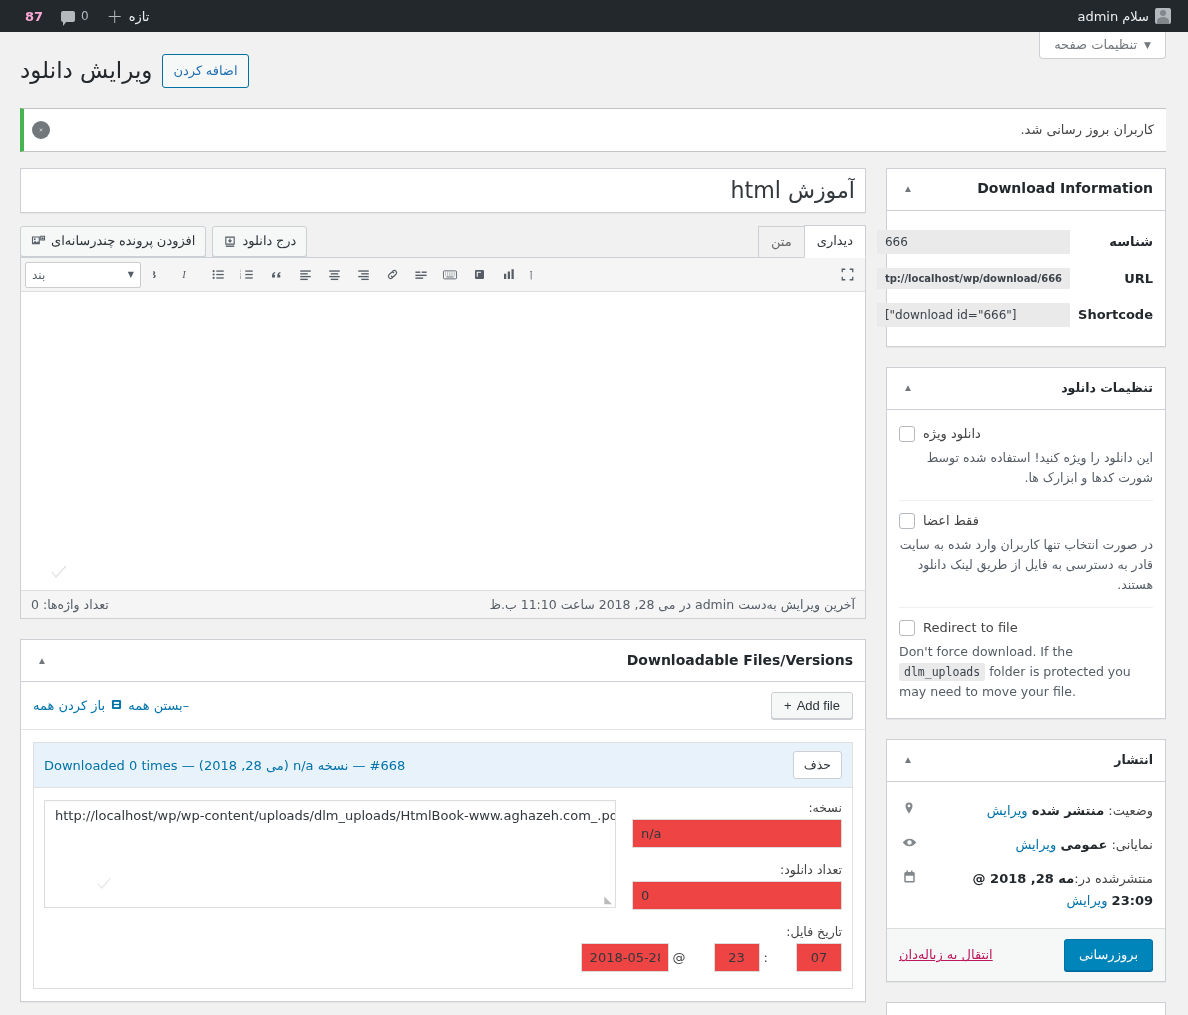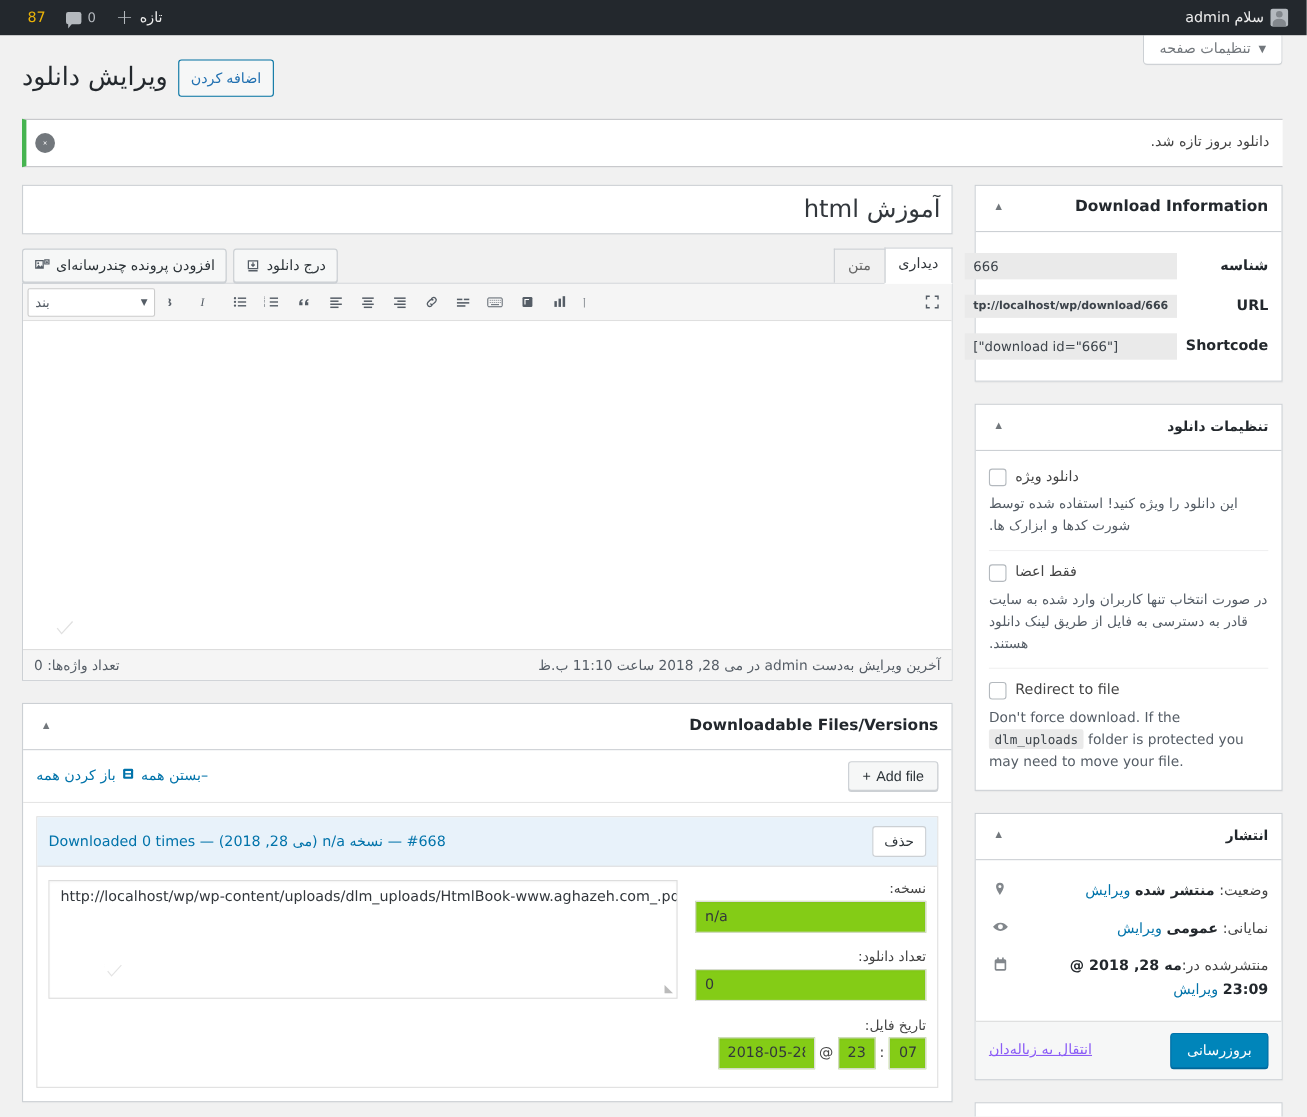--- a/index.html
+++ b/index.html
@@ -20,21 +20,21 @@
     background:#23282d; color:#eee; font-size:13px;
     display:flex; align-items:center; justify-content:space-between;
     z-index:50;
   }
   .ab-right{ display:flex; align-items:center; height:48px; padding-right:8px; }
   .ab-left{ display:flex; align-items:center; height:32px; padding-left:4px; }
   .ab-item{
     display:flex; align-items:center; gap:6px;
     height:32px; padding:0 9px; color:#eee; font-size:13px; white-space:nowrap;
   }
-  .ab-item.sitecount{ color:#eab308; font-weight:400; }
+  .ab-item.sitecount{ color:#f9a8d4; font-weight:700; }
   .avatar{
     width:16px;height:16px;border-radius:2px;background:#b4b9be;
     display:inline-block;position:relative;overflow:hidden;flex:none;
   }
   .avatar::before{content:"";position:absolute;width:6px;height:6px;border-radius:50%;
     background:#82878c;top:2px;left:5px;}
   .avatar::after{content:"";position:absolute;width:12px;height:8px;border-radius:50% 50% 0 0;
     background:#82878c;bottom:-1px;left:2px;}
   .plus-icon{ font-size:19px; line-height:1; color:#b4b9be; font-weight:300; }
   .comment-bubble{
@@ -155,21 +155,21 @@
     margin-bottom:6px;
   }
   .dl-setting-head label{ font-size:13px; color:#444; }
   .dl-setting-head label.ltr{ direction:ltr; }
   input[type=checkbox].wpcb{
     -webkit-appearance:none; appearance:none;
     width:16px;height:16px;border:1px solid #b4b9be;background:#fff;
     border-radius:3px; margin:0; cursor:pointer; flex:none;
   }
   .dl-desc{
-    font-size:12.5px; color:#555d66; line-height:1.6; text-align:left; margin:0;
+    font-size:12.5px; color:#555d66; line-height:1.6; text-align:right; margin:0;
   }
   .dl-desc.ltr{ direction:ltr; text-align:left; }
   code.inline{
     background:#eaeaea; padding:2px 5px; font-size:11.5px;
     font-family:"DejaVu Sans Mono","Liberation Mono",monospace; color:#3c434a;
     border-radius:2px;
   }
 
   
   .submitbox .misc-pub{
@@ -186,21 +186,21 @@
   .major-publishing{
     border-top:1px solid #ddd; padding:10px 12px; margin:10px -12px -12px -12px;
     background:#f6f7f7; display:flex; align-items:center; justify-content:space-between;
   }
   .btn-primary{
     background:#0085ba; border:1px solid #0073aa; color:#fff;
     border-radius:3px; padding:6px 14px; font-size:13px; cursor:pointer;
     box-shadow:0 1px 0 #006799; font-weight:400; line-height:1.4;
   }
   a.submitdelete{
-    color:#8b5cf6; text-decoration:underline; font-size:13px; cursor:pointer;
+    color:#be185d; text-decoration:underline; font-size:13px; cursor:pointer;
   }
 
   
   .titlewrap{
     background:#fff; border:1px solid #ccd0d4; box-shadow:0 1px 1px rgba(0,0,0,.04);
   }
   #title{
     width:100%; border:none; outline:none; padding:3px 10px;
     font-size:1.7em; line-height:1.4; height:43px; color:#32373c;
     font-family:"DejaVu Sans","Liberation Sans",sans-serif;
@@ -292,21 +292,21 @@
     border-radius:3px; padding:3px 10px; font-size:12.5px; cursor:pointer;
     line-height:1.6;
   }
   .dlm-file-body{ display:flex; padding:12px 10px 16px 10px; gap:16px; }
   .dlm-col-right{ width:210px; flex:none; order:1; }
   .dlm-col-left{ flex:1; min-width:0; order:2; }
   .field-label{
     display:block; font-size:12.5px; color:#444; margin-bottom:4px; text-align:right;
   }
   .txt-input{
-    width:100%; border:1px solid #ddd; background:#84cc16; padding:6px 8px;
+    width:100%; border:1px solid #ddd; background:#ef4444; padding:6px 8px;
     font-size:13px; color:#32373c; text-align:left; direction:ltr;
     font-family:"DejaVu Sans","Liberation Sans",sans-serif; outline:none;
     box-shadow:inset 0 1px 2px rgba(0,0,0,.04);
   }
   .field-block{ margin-bottom:14px; }
   .files-area{
     position:relative; border:1px solid #ddd; background:#fff; height:108px;
     box-shadow:inset 0 1px 2px rgba(0,0,0,.04);
   }
   .files-area .val{
@@ -321,21 +321,21 @@
   .file-buttons{ display:flex; gap:6px; margin-top:10px; justify-content:flex-end;
     flex-direction:row-reverse; }
   .btn-file{
     background:#f6f7f7; border:1px solid #ccd0d4; color:#2c3338;
     border-radius:3px; padding:5px 11px; font-size:12.5px; cursor:pointer;
     display:flex; align-items:center; gap:4px; box-shadow:0 1px 0 #ccd0d4;
   }
   .date-row{ display:flex; gap:4px; align-items:center; justify-content:flex-end;
     flex-direction:row-reverse; }
   .date-row .d-date{ width:88px; }
-  .date-row .d-num{ width:34px; text-align:center; }
+  .date-row .d-num{ width:46px; text-align:center;margin-left:24px; }
   .date-row .sep{ font-size:13px; color:#444; }
 </style>
 </head>
 <body>
 
 <div class="adminbar">
   <div class="ab-right">
     <div class="ab-item">
       <span class="avatar"></span>
       <span>سلام admin</span>
@@ -367,21 +367,21 @@
 <div class="wrap">
 
   <div class="page-head">
     <div class="page-head-inner">
       <button class="page-title-action">اضافه کردن</button>
       <h1 class="page-title">ویرایش دانلود</h1>
     </div>
   </div>
 
   <div class="notice">
-    <p>دانلود بروز تازه شد.</p>
+    <p>کاربران بروز رسانی شد.</p>
     <button class="notice-dismiss" title="Dismiss">
       <svg width="12" height="12" viewBox="0 0 12 12" aria-hidden="true">
         <path d="M9 3.7 8.3 3 6 5.3 3.7 3 3 3.7 5.3 6 3 8.3l.7.7L6 6.7 8.3 9l.7-.7L6.7 6z" fill="#fff"></path>
       </svg>
     </button>
   </div>
 
   <div class="columns">
 
     <div class="col-side">

